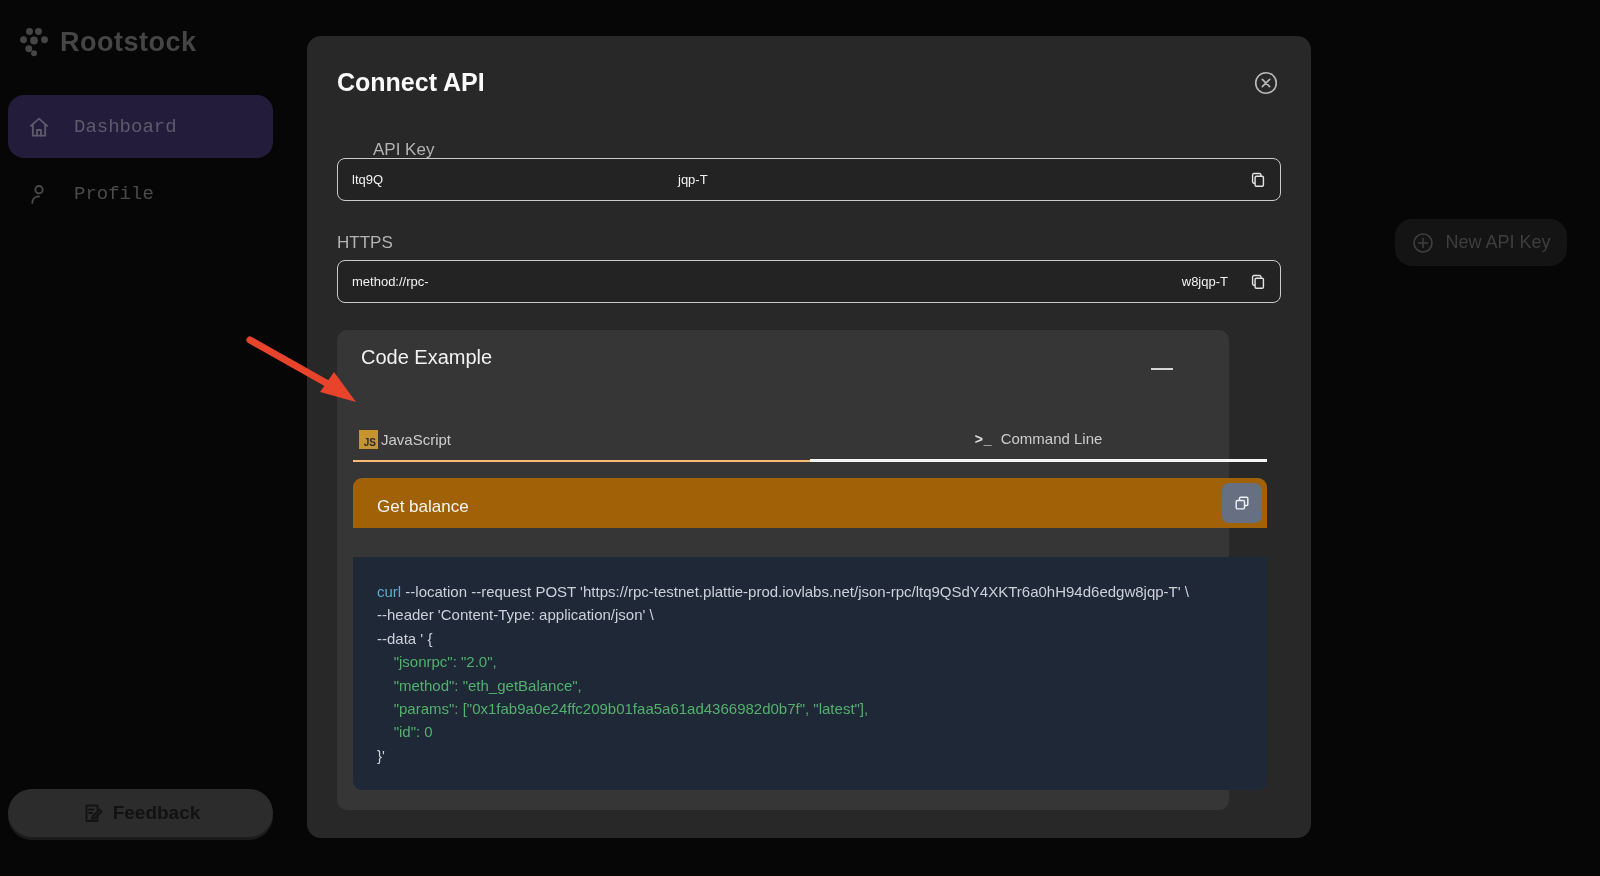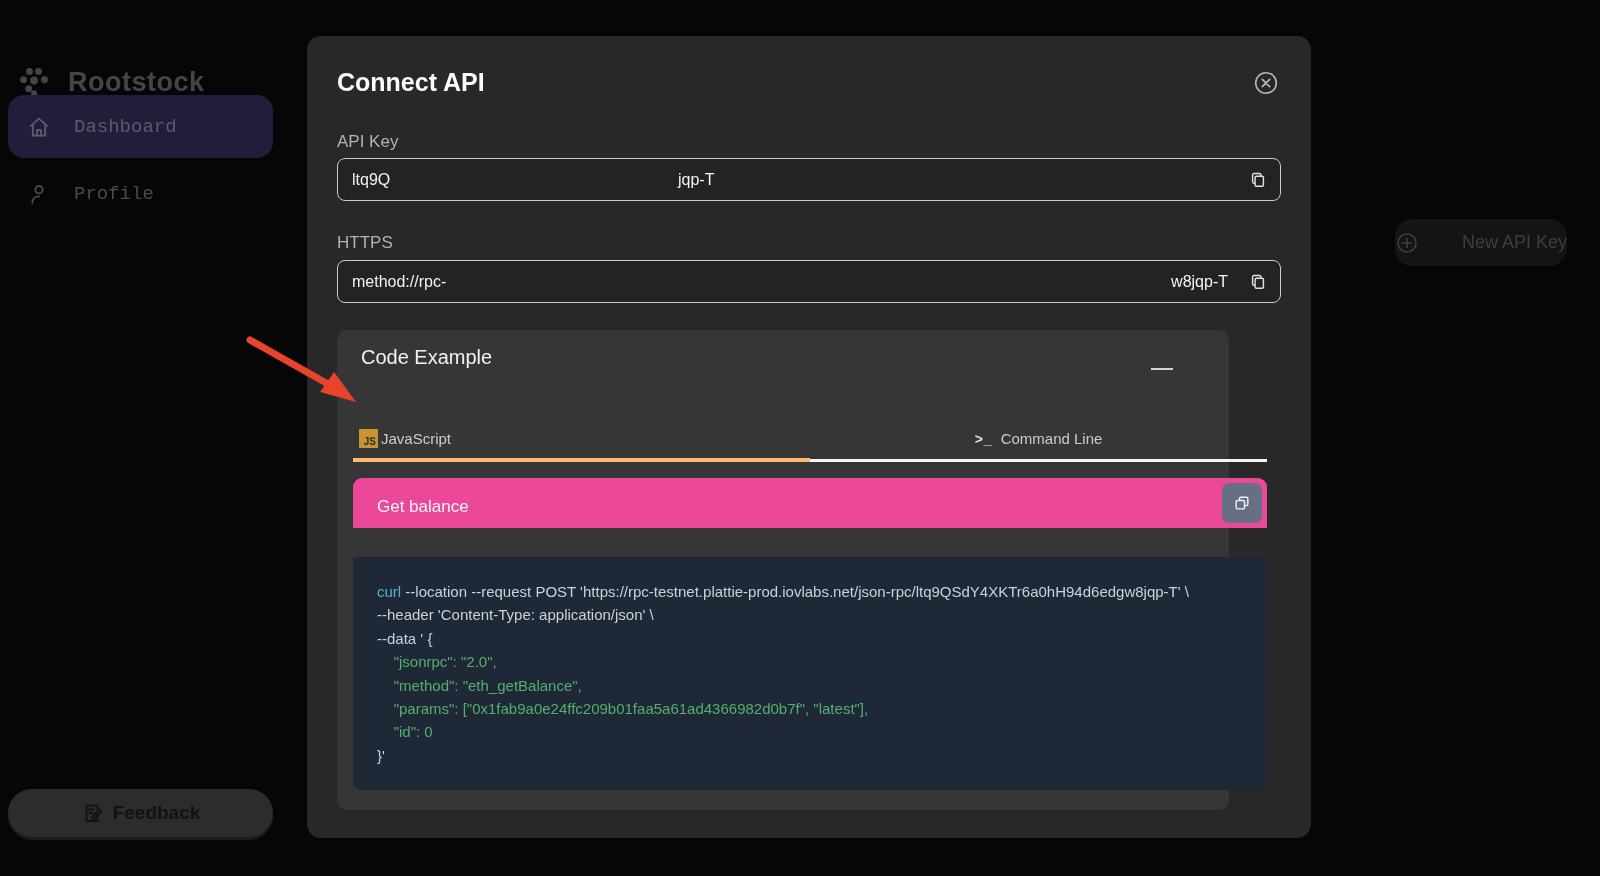--- a/index.html
+++ b/index.html
@@ -6,48 +6,48 @@
   html,body { width:1600px; height:876px; }
   body {
     background:#060606;
     font-family:"Liberation Sans", sans-serif;
     position:relative;
     overflow:hidden;
     color:#e8e8e8;
   }
   
   .sidebar { position:absolute; left:0; top:0; width:285px; height:876px; }
-  .brand { position:absolute; left:16px; top:24px; display:flex; align-items:center; gap:16px;margin-top:40px; }
+  .brand { position:absolute; left:16px; top:24px; display:flex; align-items:center; gap:8px; }
   .brand-text { font-size:27px; font-weight:bold; color:#454545; letter-spacing:.5px; }
   .nav-item { position:absolute; left:8px; width:265px; height:48px; display:flex; align-items:center; gap:22px; padding-left:18px; border-radius:14px; color:#4b4b4b; font-size:19px; cursor:pointer;font-family:Liberation Mono, monospace; }
   .nav-item.active { height:63px; background:#231c3b; color:#5e5a6c; border-radius:16px; }
   .nav-icon { width:26px; height:26px; display:block; }
   .feedback-btn { position:absolute; left:8px; top:789px; width:265px; height:48px; border-radius:26px; background:#2c2c2c; box-shadow:0 3px 0 rgba(70,70,70,.35); display:flex; align-items:center; justify-content:center; gap:8px; color:#121212; font-size:19px; font-weight:bold; cursor:pointer; }
   
-  .new-key-btn { position:absolute; left:1395px; top:219px; width:172px; height:47px; border-radius:17px; background:#141414; display:flex; align-items:center; justify-content:space-between; gap:10px; color:#3e3e3e; font-size:18px; cursor:pointer; }
+  .new-key-btn { position:absolute; left:1395px; top:219px; width:172px; height:47px; border-radius:17px; background:#141414; display:flex; align-items:center; justify-content:center; gap:10px; color:#3e3e3e; font-size:18px; cursor:pointer; }
   
   .modal { position:absolute; left:307px; top:36px; width:1004px; height:802px; background:#282828; border-radius:14px; }
   .modal-title { position:absolute; left:30px; top:32px; font-size:25px; font-weight:bold; color:#fafafa; }
   .close-btn { position:absolute; right:32px; top:34px; width:26px; height:26px; cursor:pointer; color:#b9b9b9; }
   .field-label { position:absolute; left:30px; font-size:17px; color:#b3b3b3; }
-  .field { position:absolute; left:30px; width:944px; height:43px; border:1.5px solid #cbcbcb; border-radius:8px; background:#232323; display:flex; align-items:center; padding:0 14px; font-size:16px; color:#f2f2f2; cursor:text; }
+  .field { position:absolute; left:30px; width:944px; height:43px; border:1.5px solid #cbcbcb; border-radius:8px; background:#232323; display:flex; align-items:center; padding:0 14px; font-size:13px; color:#f2f2f2; cursor:text; }
   .field .val-mid { position:absolute; left:340px; }
   .field .val-end-right { position:absolute; right:52px; }
   .copy-ic { position:absolute; right:12px; top:50%; transform:translateY(-50%); width:20px; height:20px; color:#e3e3e3; cursor:pointer; }
   
   .code-panel { position:absolute; left:30px; top:294px; width:892px; height:480px; background:#363636; border-radius:10px;text-decoration:underline; }
   .code-panel-title { position:absolute; left:24px; top:16px; font-size:20px; color:#f2f2f2; }
   .collapse-btn { position:absolute; right:56px; top:24px; width:22px; height:16px; cursor:pointer; border-bottom:2.5px solid #d5d5d5; }
   .tabbar { position:absolute; left:16px; top:88px; width:914px; height:44px; display:flex; }
-  .tab { width:50%; display:flex; align-items:center; font-size:15px; color:#cccccc; cursor:pointer; border-bottom:4px solid #fdba74; padding-left:6px; }
+  .tab { width:50%; display:flex; align-items:center; font-size:15px; color:#cccccc; cursor:pointer; border-bottom:2px solid #fdba74; padding-left:6px; }
   .tab.active { justify-content:center; padding-left:0; border-bottom:3px solid #f5f5f5; }
   .js-badge { width:19px; height:19px; background:#c6952f; color:#2c2c2c; font-size:10px; font-weight:bold; display:flex; align-items:flex-end; justify-content:flex-end; padding:1px 2px; margin-right:3px; }
   .prompt-glyph { font-weight:bold; letter-spacing:1px; margin-right:8px; color:#e0e0e0; font-size:14px; }
   .code-card { position:absolute; left:16px; top:148px; width:914px; border-radius:9px; }
-  .code-head { height:50px; background:#ec4899; border-radius:9px 9px 0 0; display:flex; align-items:center; padding:8px 10px 0 24px; font-size:17px; color:#f5f5f5; position:relative;text-align:right; }
+  .code-head { height:50px; background:#a16207; border-radius:9px 9px 0 0; display:flex; align-items:center; padding:8px 10px 0 24px; font-size:17px; color:#f5f5f5; position:relative;text-align:right; }
   .code-copy-btn { position:absolute; right:5px; top:5px; width:40px; height:40px; background:#667082; border-radius:7px; border-top-right-radius:8px; display:flex; align-items:center; justify-content:center; color:#f0f2f5; cursor:pointer; }
   .code-body { background:#1f2837; border-radius:0 0 9px 9px; padding:23px 24px; font-size:15px; line-height:23.4px; color:#ccd1d9; white-space:pre-wrap; word-break:break-word;margin-top:29px; }
   .tok-cyan { color:#57aed2; }
   .tok-green { color:#53b06d; }
   .tok-plain { color:#ccd1d9; }
   
   .anno-arrow { position:absolute; left:238px; top:328px; pointer-events:none; }
   svg.ic { display:block; }
 </style>
 </head>
@@ -106,21 +106,21 @@
 <div class="modal">
   <div class="modal-title">Connect API</div>
 
   <div class="close-btn">
     <svg class="ic" width="26" height="26" viewBox="0 0 24 24" fill="none" stroke="currentColor" stroke-width="1.5" stroke-linecap="round">
       <circle cx="12" cy="12" r="9.5"></circle>
       <path d="M8.6 8.6 l6.8 6.8 M15.4 8.6 l-6.8 6.8"></path>
     </svg>
   </div>
 
-  <div class="field-label" style="top:96px;">API Key</div>
+  <div class="field-label" style="top:104px;margin-left:36px;">API Key</div>
   <div class="field" style="top:122px;">
     <span>ltq9Q</span>
     <span class="val-mid">jqp-T</span>
     <span class="copy-ic">
       <svg class="ic" width="20" height="20" viewBox="0 0 24 24" fill="none" stroke="currentColor" stroke-width="1.7" stroke-linejoin="round">
         <rect x="8.5" y="7.5" width="10" height="12" rx="1.5"></rect>
         <path d="M15.5 7.5 V5.8 a1.6 1.6 0 0 0 -1.6 -1.6 H7.1 a1.6 1.6 0 0 0 -1.6 1.6 v8.4 a1.6 1.6 0 0 0 1.6 1.6 h1.4"></path>
       </svg>
     </span>
   </div>

